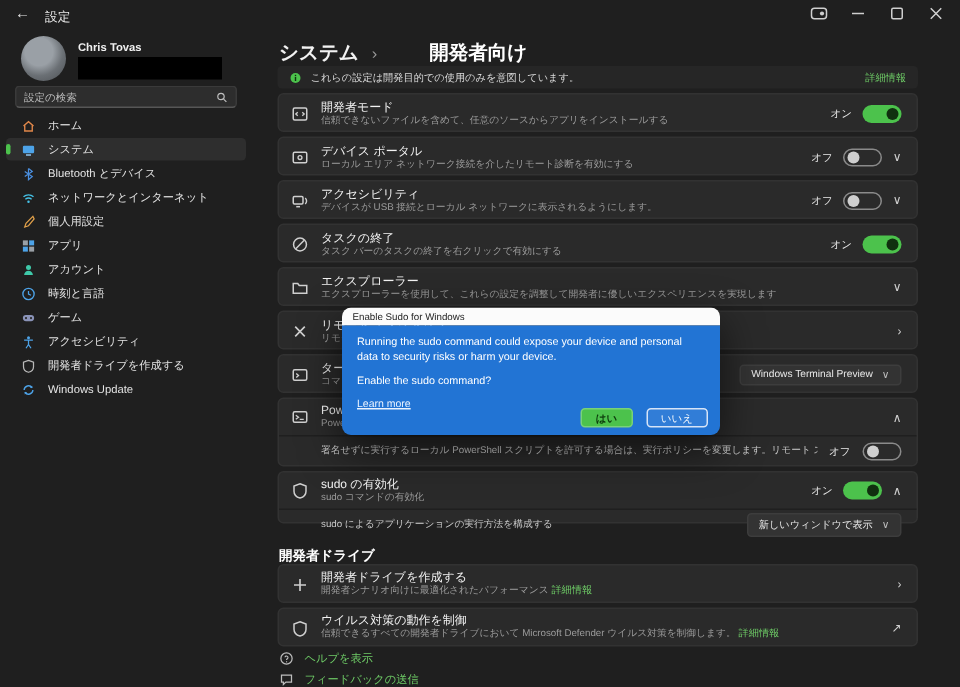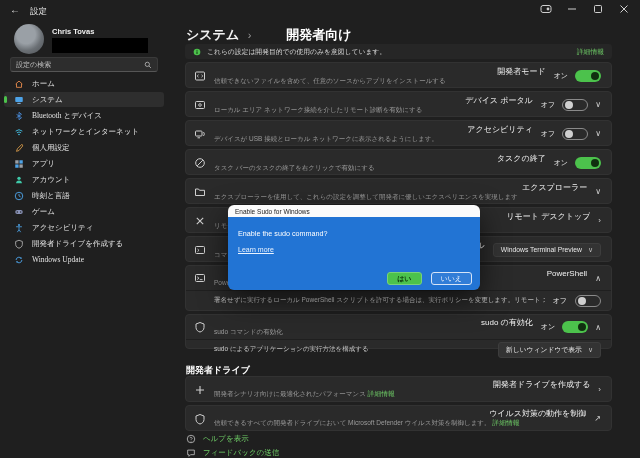--- a/index.html
+++ b/index.html
@@ -15,21 +15,21 @@
 
   
   .avatar { position:absolute; left:14px; top:24px; width:30px; height:30px; border-radius:50%;
     background:radial-gradient(circle at 40% 35%, #9aa0a6 0 35%, #6b7075 60%, #4a4e52 100%); }
   .user-name { position:absolute; left:52px; top:27px; font-size:7.5px; font-weight:bold; color:#f0f0f0; }
   .redacted { position:absolute; left:52px; top:38px; width:96px; height:15px; background:#000; }
   .search-box { position:absolute; left:10px; top:57px; width:148px; height:15px; background:#2d2d2d;
     border:1px solid #3a3a3a; border-bottom:1px solid #565656; border-radius:3px;
     display:flex; align-items:center; justify-content:space-between; padding:0 5px; }
   .search-box .ph { font-size:7px; color:#bdbdbd; }
-  .nav { position:absolute; left:4px; top:76px; width:160px;font-family:Liberation Serif, serif; }
+  .nav { position:absolute; left:4px; top:76px; width:160px; }
   .nav-item { position:relative; height:15px; display:flex; align-items:center; gap:8px; padding-left:10px;
     border-radius:3px; margin-bottom:1px; cursor:pointer; }
   .nav-item .lbl { font-size:7.5px; color:#e4e4e4; white-space:nowrap; }
   .nav-item.sel { background:#2e2e2e; }
   .nav-item.sel::before { content:""; position:absolute; left:0; top:4px; width:2.5px; height:7px; border-radius:2px; background:var(--accent); }
   .nic { width:10px; height:10px; flex:0 0 10px; }
 
   
   .breadcrumb { position:absolute; left:186px; top:26px; font-size:13px; color:#fff; }
   .breadcrumb .bc-parent { font-weight:600; color:#f2f2f2; cursor:pointer; }
@@ -39,21 +39,21 @@
   .banner { position:absolute; left:185px; top:44px; width:427px; height:15px; background:#262626;
     border-radius:3px; display:flex; align-items:center; gap:6px; padding:0 8px; }
   .banner .btxt { font-size:6.8px; color:#dcdcdc; flex:1; }
   .glink { color:var(--link); font-size:6.8px; cursor:pointer; white-space:nowrap; }
 
   .card { position:absolute; left:185px; width:427px; background:#2a2a2a; border:1px solid #323232; border-radius:4px; }
   .rowline { display:flex; align-items:center; gap:8px; padding:0 10px 0 8px; height:25px; }
   .rowline.tall { height:24px; }
   .ric { width:12px; height:12px; flex:0 0 12px; color:#cfcfcf; }
   .rtext { flex:1; min-width:0; }
-  .rtitle { font-size:8px; color:#f2f2f2; line-height:1.25; white-space:nowrap; overflow:hidden;text-align:right; }
+  .rtitle { font-size:8px; color:#f2f2f2; line-height:1.25; white-space:nowrap; overflow:hidden; }
   .rsub { font-size:6.5px; color:#9b9b9b; line-height:1.2; white-space:nowrap; overflow:hidden; }
   .rright { display:flex; align-items:center; gap:7px; }
   .tlabel { font-size:7px; color:#e8e8e8; }
   .chev { font-size:8px; color:#cfcfcf; cursor:pointer; }
   .toggle { position:relative; width:26px; height:12px; border-radius:7px; cursor:pointer; }
   .toggle.on  { background:var(--accent); }
   .toggle.off { background:transparent; border:1px solid #8a8a8a; }
   .toggle .knob { position:absolute; top:2px; width:8px; height:8px; border-radius:50%; }
   .toggle.on  .knob { right:2px; background:#10300f; }
   .toggle.off .knob { left:2px; top:1.5px; background:#cfcfcf; }
@@ -509,20 +509,21 @@
         </svg>
       </span>
     <span class="ftxt">フィードバックの送信</span>
   </div>
 
   <div class="dialog">
     <div class="dlg-titlebar">
       <span class="dlg-title">Enable Sudo for Windows</span>
     </div>
     <div class="dlg-body">
+      <div class="dlg-text">Running the sudo command could expose your device and personal data to security risks or harm your device.</div>
       <div class="dlg-question">Enable the sudo command?</div>
       <span class="dlg-link">Learn more</span>
       <div class="dlg-buttons">
         <span class="btn btn-yes">はい</span>
         <span class="btn btn-no">いいえ</span>
       </div>
     </div>
   </div>
 
 </div>

